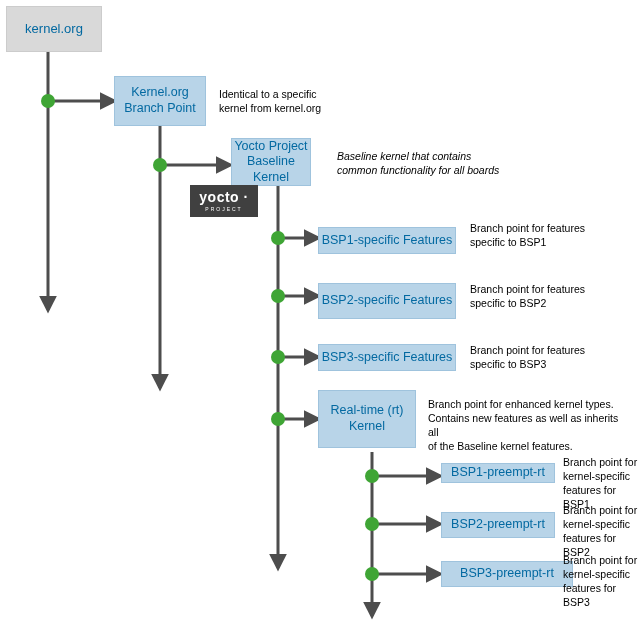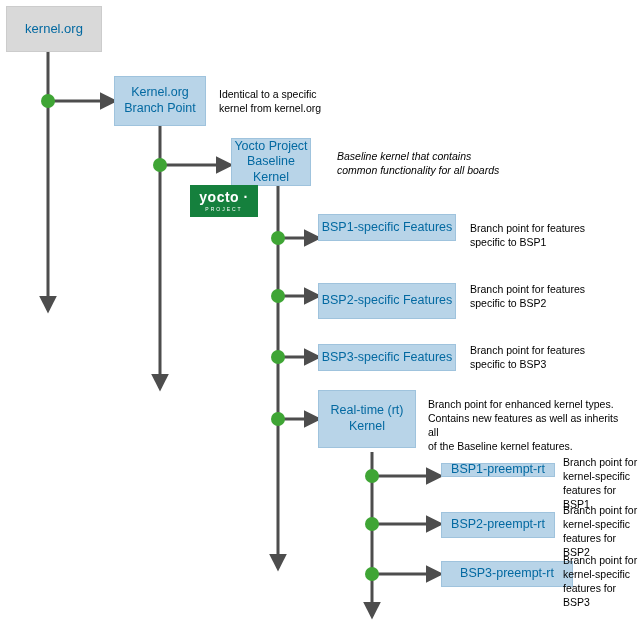--- a/index.html
+++ b/index.html
@@ -37,21 +37,21 @@
   }
   .note {
     position: absolute;
     font-size: 10.5px;
     color: #000000;
     line-height: 1.32;
     white-space: pre-line;
   }
   .logo {
     position: absolute;
-    background: #15803d;
+    background: #404040;
     display: flex;
     flex-direction: column;
     align-items: center;
     justify-content: center;
   }
   .logo .logo-main {
     color: #ffffff;
     font-size: 14px;
     letter-spacing: 0.5px;
     font-weight: bold;
@@ -129,38 +129,38 @@
   <div class="box" style="left:231px; top:138px; width:80px; height:48px; white-space:pre-line;">
     <span>Yocto Project
 Baseline Kernel</span>
   </div>
 
   <div class="logo" style="left:190px; top:185px; width:68px; height:32px;">
     <span class="logo-main">yocto ·</span>
     <span class="logo-sub">PROJECT</span>
   </div>
 
-  <div class="box" style="left:318px; top:214px; width:138px; height:27px;">
+  <div class="box" style="left:318px; top:227px; width:138px; height:27px;">
     <span>BSP1-specific Features</span>
   </div>
 
   <div class="box" style="left:318px; top:283px; width:138px; height:36px;">
     <span>BSP2-specific Features</span>
   </div>
 
   <div class="box" style="left:318px; top:344px; width:138px; height:27px;">
     <span>BSP3-specific Features</span>
   </div>
 
   <div class="box" style="left:318px; top:390px; width:98px; height:58px; white-space:pre-line;">
     <span>Real-time (rt)
 Kernel</span>
   </div>
 
-  <div class="box" style="left:441px; top:463px; width:114px; height:14px;">
+  <div class="box" style="left:441px; top:463px; width:114px; height:20px;">
     <span>BSP1-preempt-rt</span>
   </div>
 
   <div class="box" style="left:441px; top:512px; width:114px; height:26px;">
     <span>BSP2-preempt-rt</span>
   </div>
 
   <div class="box" style="left:441px; top:561px; width:132px; height:26px;">
     <span>BSP3-preempt-rt</span>
   </div>

